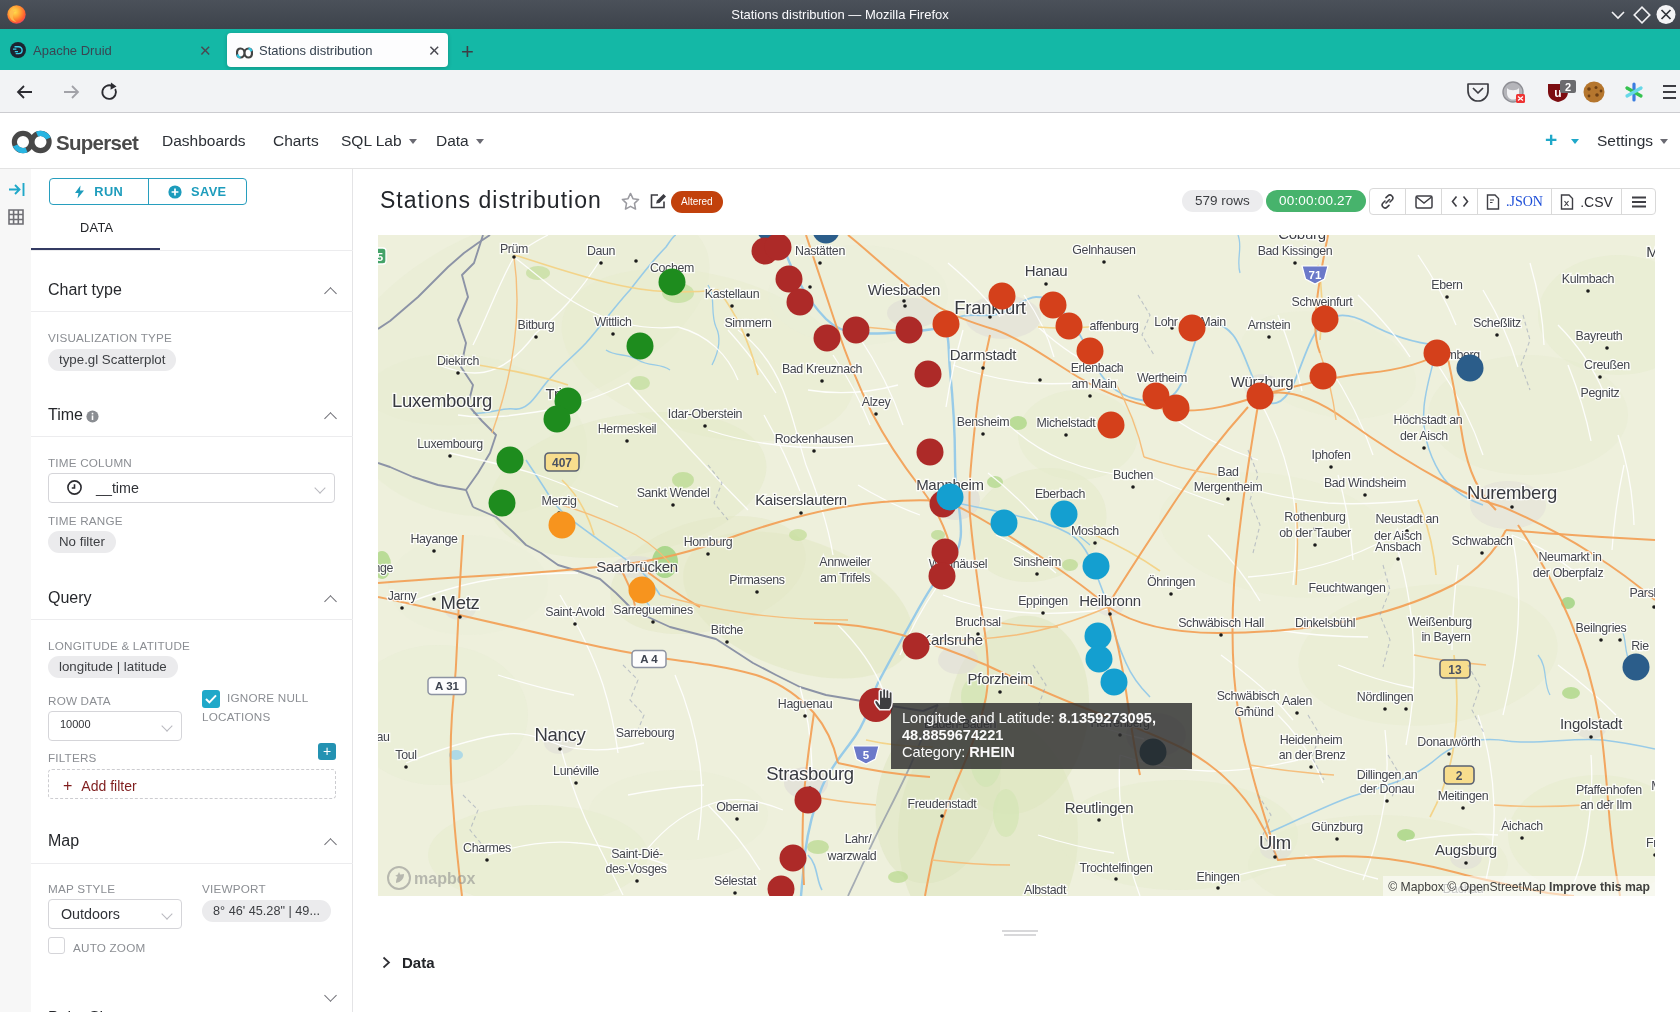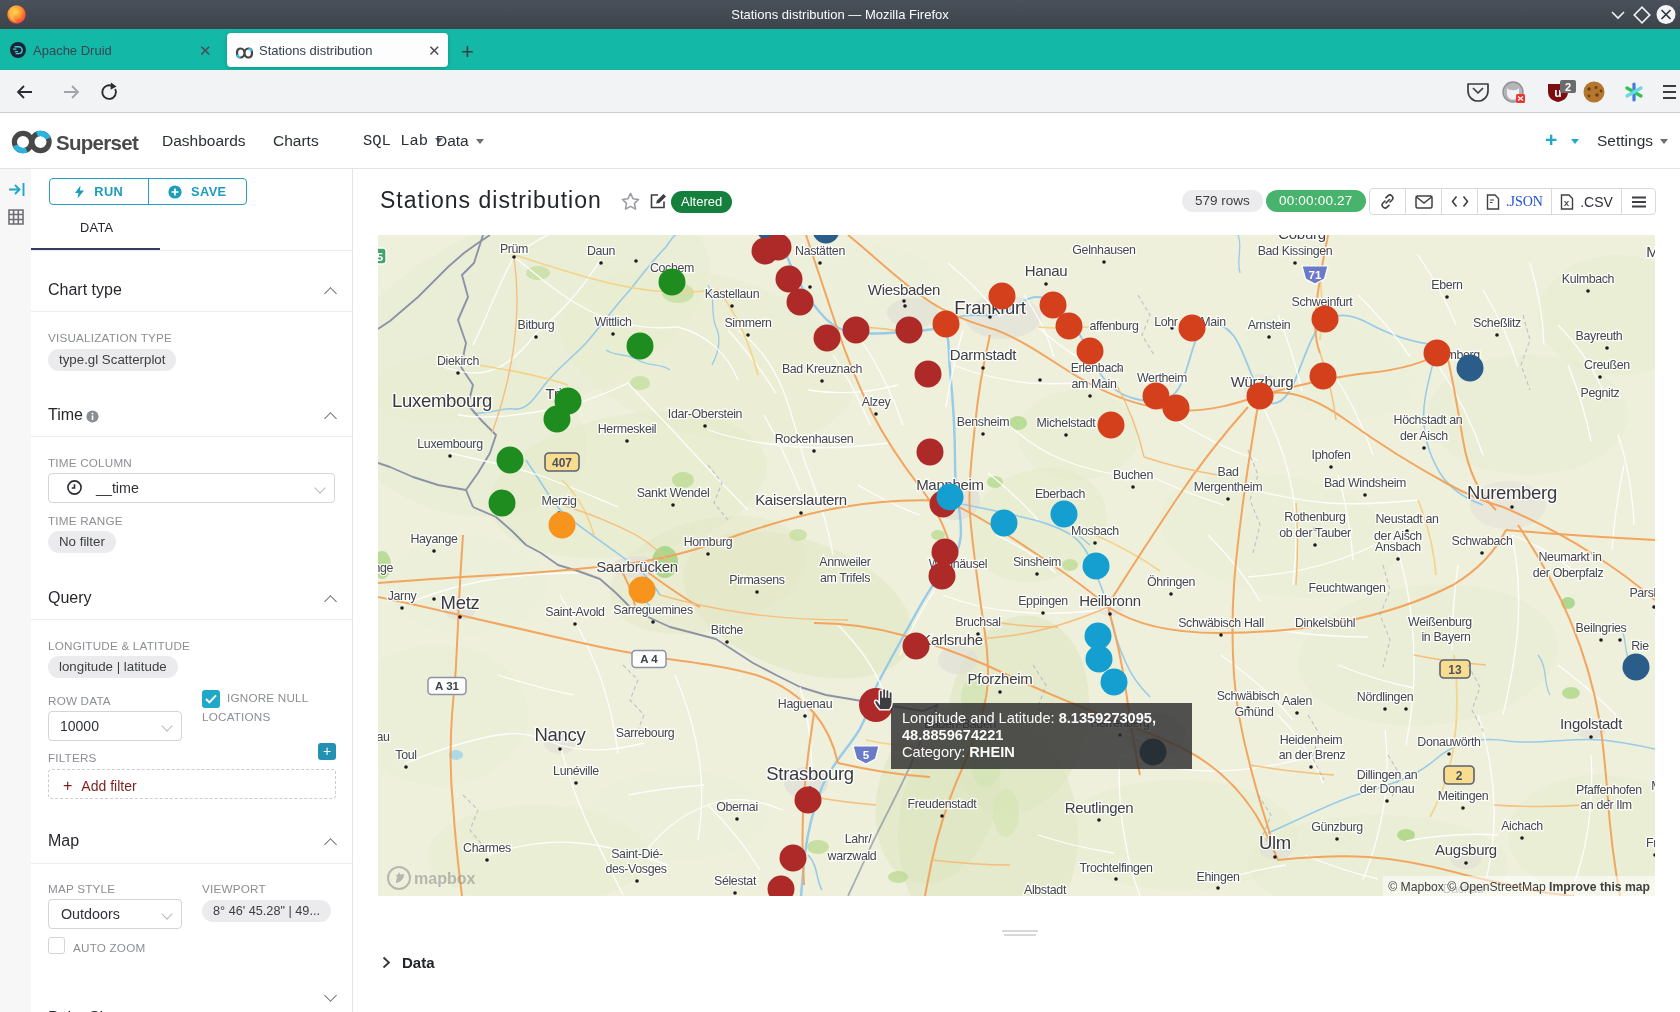--- a/index.html
+++ b/index.html
@@ -121,21 +121,21 @@
 <div class="abs" id="snav">
     <svg class="abs" style="left:10px;top:17px" width="44" height="24" viewBox="0 0 44 24">
 <circle cx="13" cy="12" r="8.6" fill="none" stroke="#484848" stroke-width="5.2"></circle>
 <circle cx="30.5" cy="12" r="8.6" fill="none" stroke="#484848" stroke-width="5.2"></circle>
 <path d="M5.2 15.5 A8.6 8.6 0 0 0 16.5 19.8" fill="none" stroke="#28b5e2" stroke-width="5.2"></path>
 <path d="M27 4.2 A8.6 8.6 0 0 1 38.3 8.5" fill="none" stroke="#28b5e2" stroke-width="5.2"></path>
 </svg>
     <div class="abs" style="left:56px;top:18px;font-size:20.5px;font-weight:700;color:#4a4a4a;letter-spacing:-0.7px;">Superset</div>
     <div class="abs navitem" style="left:162px;">Dashboards</div>
     <div class="abs navitem" style="left:273px;">Charts</div>
-    <div class="abs navitem" style="left:363px;font-family:Liberation Mono, monospace;">SQL Lab<span class="caret"></span></div>
+    <div class="abs navitem" style="left:341px;">SQL Lab<span class="caret"></span></div>
     <div class="abs navitem" style="left:436px;">Data<span class="caret"></span></div>
     <div class="abs" style="left:1545px;top:15px;font-size:21px;color:#1fa8c9;font-weight:700;">+</div>
     <div class="abs caret" style="left:1564px;top:26px;border-top-color:#1fa8c9;"></div>
     <div class="abs navitem" style="left:1597px;">Settings<span class="caret"></span></div>
   </div>
 <div class="abs" id="rail">
     <svg class="abs" style="left:8px;top:12px" width="17" height="17" viewBox="0 0 17 17">
 <path d="M1 8.5 H11 M7 4 L11.5 8.5 L7 13 M15.5 2 V15" fill="none" stroke="#1fa8c9" stroke-width="1.9"></path>
 </svg>
     <svg class="abs" style="left:8px;top:40px" width="16" height="16" viewBox="0 0 16 16">
@@ -180,21 +180,21 @@
     <div class="abs selchev" style="left:285px;top:315px;"></div>
     <div class="abs seclab" style="left:17px;top:345px;">TIME RANGE</div>
     <div class="abs pill" style="left:17px;top:362px;">No filter</div>
     <div class="abs sechead" style="left:17px;top:420px;">Query</div>
     <div class="abs chev chevup" style="left:295px;top:428px;"></div>
     <div class="abs hr" style="top:450px;"></div>
     <div class="abs seclab" style="left:17px;top:470px;">LONGITUDE &amp; LATITUDE</div>
     <div class="abs pill" style="left:17px;top:487px;">longitude | latitude</div>
     <div class="abs seclab" style="left:17px;top:525px;">ROW DATA</div>
     <div class="abs selbox" style="left:17px;top:542px;width:134px;"></div>
-    <div class="abs" style="left:29px;top:549px;font-size:14px;color:#303237;">10000</div>
+    <div class="abs" style="left:29px;top:549px;font-size:11px;color:#303237;">10000</div>
     <div class="abs selchev" style="left:132px;top:553px;"></div>
     <div class="abs" style="left:171px;top:521px;width:18px;height:18px;background:#1fa8c9;border-radius:3px;"></div>
     <svg class="abs" style="left:174px;top:525px" width="12" height="10" viewBox="0 0 12 10">
       <path d="M1 5 L4.4 8.4 L11 1.4" fill="none" stroke="#fff" stroke-width="2"></path>
     </svg>
     <div class="abs seclab" style="left:196px;top:522px;">IGNORE NULL</div>
     <div class="abs seclab" style="left:171px;top:541px;">LOCATIONS</div>
     <div class="abs seclab" style="left:17px;top:582px;">FILTERS</div>
     <div class="abs" style="left:287px;top:574px;width:18px;height:17px;background:#2392b2;border-radius:3px;color:#fff;font-size:14px;text-align:center;line-height:16px;">+</div>
     <div class="abs" style="left:17px;top:600px;width:288px;height:30px;border:1.5px dashed #ccccd0;border-radius:4px;color:#7f1d1d;font-size:14px;line-height:32px;"><span style="margin-left:14px;font-size:16px;">+</span><span style="margin-left:9px;">Add filter</span></div>
@@ -214,21 +214,21 @@
   </div>
 <div class="abs" id="mainhead">
     <div class="abs" style="left:27px;top:18px;font-size:23px;font-weight:500;color:#23262b;letter-spacing:1px;">Stations distribution</div>
     <svg class="abs" style="left:268px;top:23px" width="19" height="18" viewBox="0 0 20 19">
 <path d="M10 1.5 L12.6 7 L18.5 7.8 L14.2 12 L15.3 18 L10 15.1 L4.7 18 L5.8 12 L1.5 7.8 L7.4 7 Z" fill="none" stroke="#9a9aa0" stroke-width="1.6" stroke-linejoin="round"></path>
 </svg>
     <svg class="abs" style="left:297px;top:24px" width="17" height="16" viewBox="0 0 17 16">
 <path d="M14 8.5 V14.5 H1.5 V2 H8" fill="none" stroke="#3c3c42" stroke-width="1.6"></path>
 <path d="M6 10.5 L7 7.5 L13.5 1 L16 3.5 L9.5 10 Z" fill="#3c3c42"></path>
 </svg>
-    <div class="abs gpill" style="left:318px;top:22px;background:#15803d;color:#fff;padding:0 10px;font-size:13px;">Altered</div>
+    <div class="abs gpill" style="left:318px;top:22px;background:#c2410c;color:#fff;padding:0 10px;font-size:10px;">Altered</div>
     <div class="abs gpill" style="left:829px;top:21px;background:#ececee;color:#3c3e42;padding:0 13px;">579 rows</div>
     <div class="abs gpill" style="left:913px;top:21px;background:#47b36c;color:#fff;padding:0 13px;letter-spacing:.2px;">00:00:00.27</div>
     <div class="abs btngroup" style="left:1016px;top:19px;width:287px;">
       <div class="bseg" style="width:36px">
         <svg width="17" height="17" viewBox="0 0 17 17">
           <path d="M7 10 L10.5 6.5 M6 8 L4 10 a2.9 2.9 0 0 0 4.1 4.1 L10 12.3 M11 9 L13 7 a2.9 2.9 0 0 0 -4.1 -4.1 L7 4.7" fill="none" stroke="#3f3f45" stroke-width="1.6" stroke-linecap="round"></path>
         </svg>
       </div>
       <div class="bseg" style="width:36px">
         <svg width="18" height="14" viewBox="0 0 18 14">

